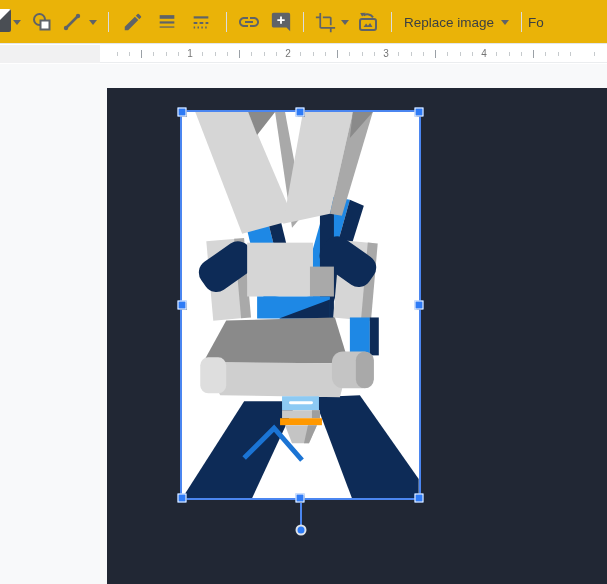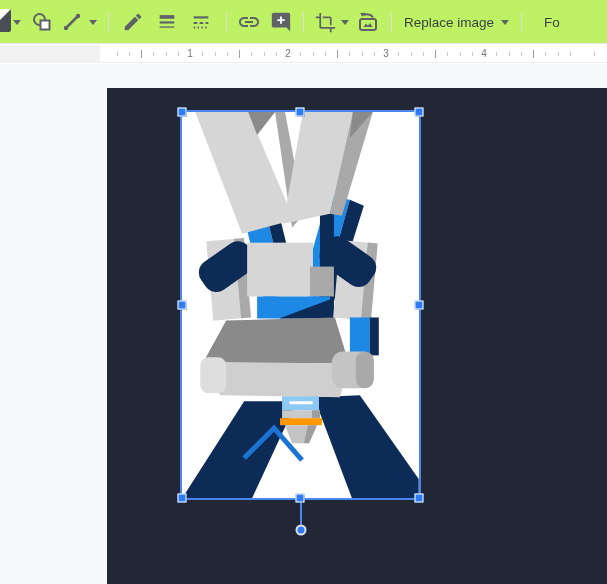--- a/index.html
+++ b/index.html
@@ -8,21 +8,21 @@
     --il-white:#ffffff; --il-light-gray:#d6d6d6; --il-lighter-gray:#dedede;
     --il-mid-gray:#a9a9a9; --il-dark-gray:#8a8a8a; --il-bright-blue:#1e88e5;
     --il-navy:#0d2b57; --il-pale-blue:#8dcaf3; --il-orange:#ff9800; --il-chevron-blue:#1b74d4;
   }
   *{margin:0;padding:0;box-sizing:border-box;}
   html,body{width:607px;height:584px;overflow:hidden;background:#fff;
     font-family:"Liberation Sans", sans-serif;}
   .stage{position:relative;width:607px;height:584px;}
 
   
-  .toolbar{position:absolute;left:0;top:0;width:607px;height:44px;background:#bef264;
+  .toolbar{position:absolute;left:0;top:0;width:607px;height:44px;background:#eab308;
     border-bottom:1px solid #e4e6e8;}
   .tb{position:absolute;top:10px;width:24px;height:24px;display:flex;align-items:center;
     justify-content:center;border-radius:4px;cursor:pointer;}
   .tb svg{display:block;}
   .caret{position:absolute;top:20px;width:0;height:0;border-left:4px solid transparent;
     border-right:4px solid transparent;border-top:5px solid var(--icon);cursor:pointer;}
   .vsep{position:absolute;top:12px;width:1px;height:20px;background:var(--sep);}
   .partial-icon{position:absolute;left:0;top:9px;width:11px;height:23px;background:#4a4e54;
     border-radius:0 2px 2px 0;overflow:hidden;cursor:pointer;}
   .partial-icon i{position:absolute;left:0;top:0;width:0;height:0;border-top:11px solid #fff;
@@ -144,21 +144,21 @@
 
     <div class="vsep" style="left:391px"></div>
 
     <div class="tb-text" style="left:404px">
       <span>Replace image</span>
       <span class="caret2"></span>
     </div>
 
     <div class="vsep" style="left:521px"></div>
 
-    <div class="tb-text" style="left:544px">
+    <div class="tb-text" style="left:528px">
       <span>Fo</span>
     </div>
   </div>
 
   <div class="ruler">
     <div class="ruler-gray"></div>
     <div>
         <span class="ruler-num" style="left: 190px;">1</span>
         <span class="ruler-num" style="left: 288px;">2</span>
         <span class="ruler-num" style="left: 386px;">3</span>

